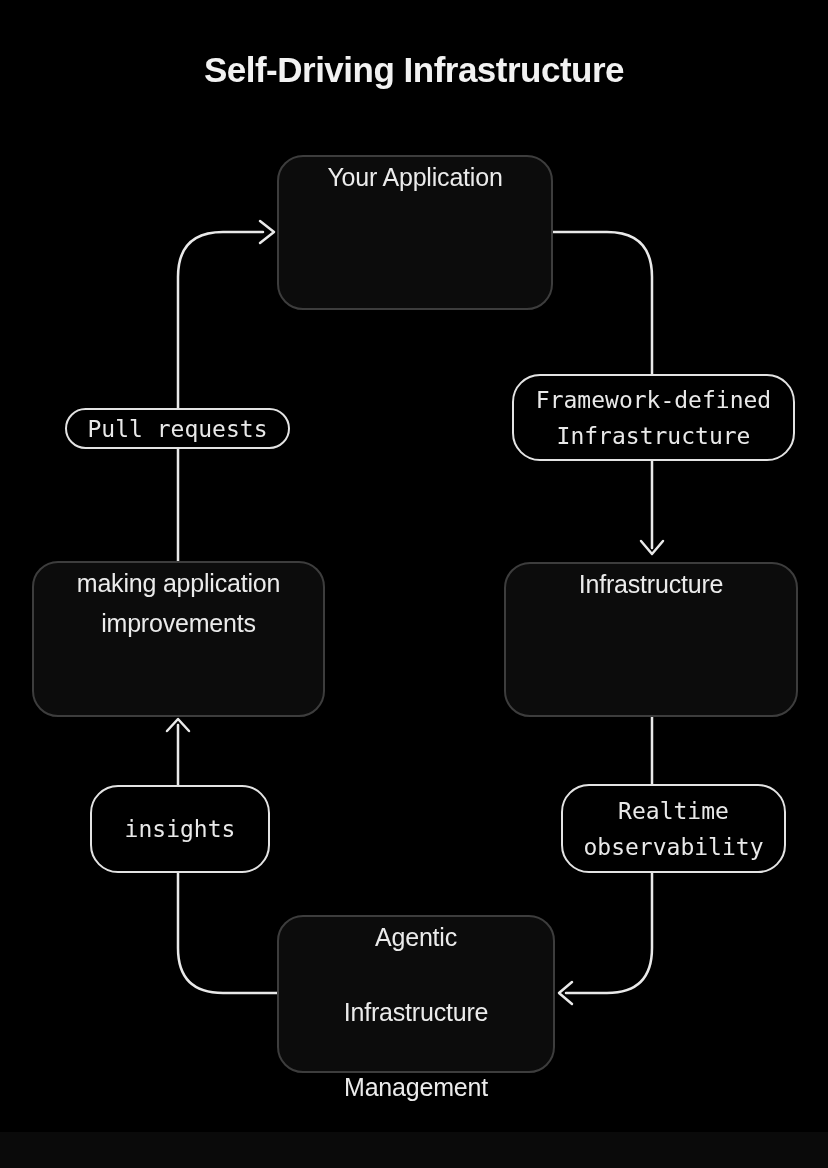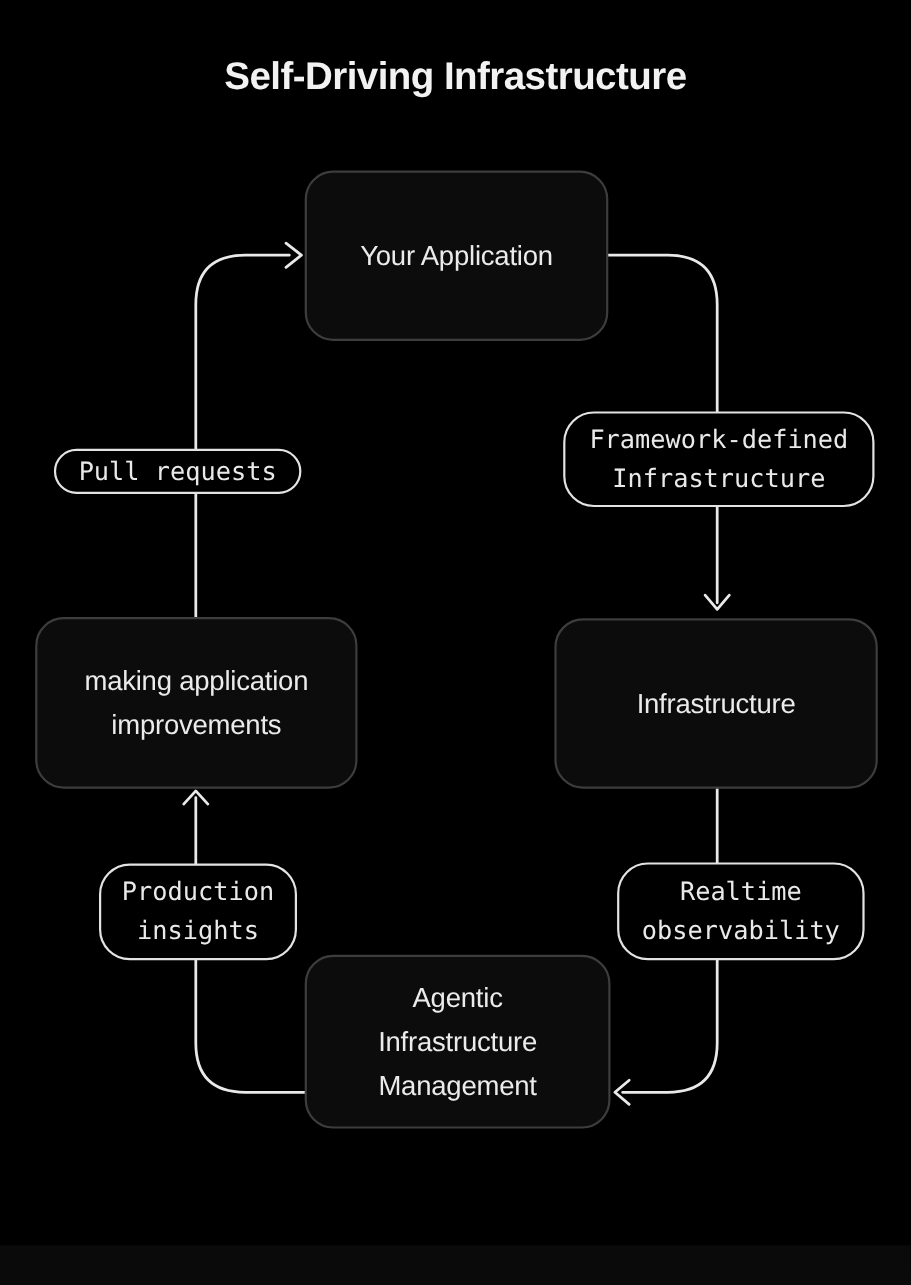--- a/index.html
+++ b/index.html
@@ -33,49 +33,49 @@
   }
   .node {
     position: absolute;
     box-sizing: border-box;
     background: #0c0c0c;
     border: 2px solid #3d3d3d;
     border-radius: 26px;
     display: flex;
     flex-direction: column;
     align-items: center;
-    justify-content: center;
+    justify-content: flex-start;
     color: #ebebeb;
     font-size: 25px;
     letter-spacing: -0.2px;
     text-align: center;
   }
   .node .line { line-height: 40px; white-space: nowrap; }
   .node-your-application   { left: 277px; top: 155px; width: 276px; height: 155px; }
   .node-infrastructure     { left: 504px; top: 562px; width: 294px; height: 155px; }
   .node-coding-agent       { left: 32px;  top: 561px; width: 293px; height: 156px; }
-  .node-agentic            { left: 277px; top: 868px; width: 278px; height: 158px; }
+  .node-agentic            { left: 277px; top: 915px; width: 278px; height: 158px; gap: 35px; }
   .pill {
     position: absolute;
     box-sizing: border-box;
     background: #000000;
     border: 2px solid #e3e3e3;
     border-radius: 28px;
     display: flex;
     flex-direction: column;
     align-items: center;
     justify-content: center;
     color: #e9e9e9;
     font-family: "DejaVu Sans Mono", monospace;
     font-size: 23px;
     text-align: center;
   }
   .pill .line { line-height: 36px; white-space: nowrap; }
   .pill-framework  { left: 512px; top: 374px; width: 283px; height: 87px; text-align: right; }
-  .pill-pull       { left: 49px;  top: 408px; width: 225px; height: 41px; border-radius: 22px; text-align: center; }
+  .pill-pull       { left: 65px;  top: 408px; width: 225px; height: 41px; border-radius: 22px; text-align: center; }
   .pill-pull .line { line-height: 26px; }
   .pill-production { left: 90px;  top: 785px; width: 180px; height: 88px; }
   .pill-realtime   { left: 540px; top: 784px; width: 225px; height: 89px; margin-left: 21px; }
   .bottom-band {
     position: absolute;
     left: 0;
     bottom: 0;
     width: 100%;
     height: 36px;
     background: #0a0a0a;
@@ -125,21 +125,20 @@
   <div class="pill pill-framework">
     <div class="line">Framework-defined</div>
     <div class="line">Infrastructure</div>
   </div>
 
   <div class="pill pill-pull">
     <div class="line">Pull requests</div>
   </div>
 
   <div class="pill pill-production">
-    <div class="line">Production</div>
     <div class="line">insights</div>
   </div>
 
   <div class="pill pill-realtime">
     <div class="line">Realtime</div>
     <div class="line">observability</div>
   </div>
 
   <div class="bottom-band"></div>
 

